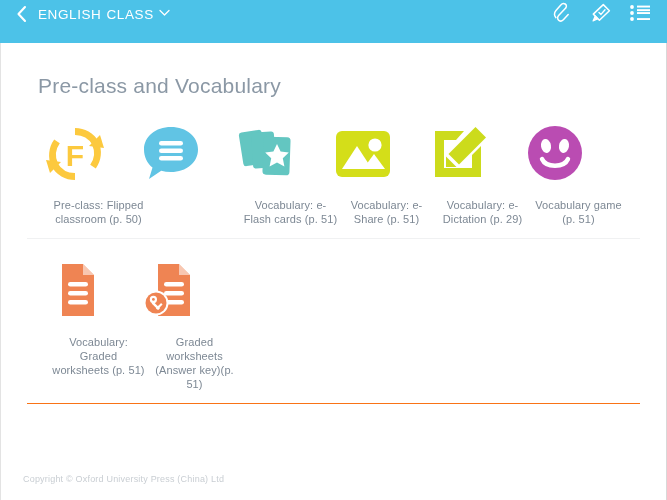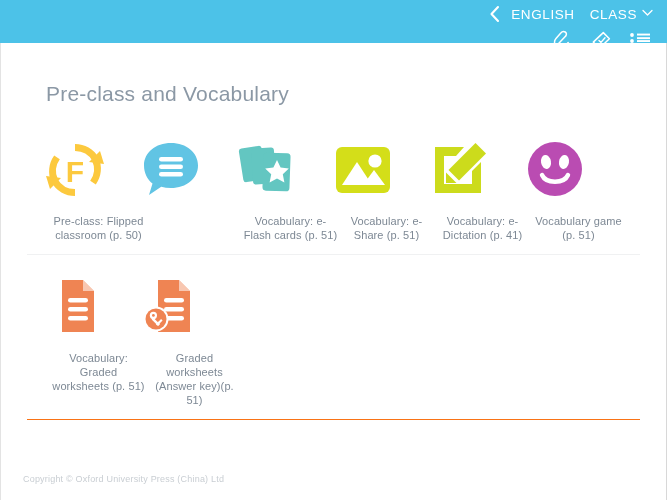--- a/index.html
+++ b/index.html
@@ -23,24 +23,23 @@
   }
 
   
   .topbar {
     position: absolute;
     left: 0; top: 0;
     width: 667px;
     height: 43px;
     background: #4cc2e8;
     display: flex;
-    align-items: flex-end;
+    align-items: flex-start;
     box-sizing: border-box;
     padding: 0 14px 8px 8px;
-    flex-direction: column;
   }
   .topbar-left {
     display: flex;
     align-items: center;
     gap: 0px;
   }
   .back-btn {
     width: 26px; height: 28px;
     display: flex; align-items: center; justify-content: center;
     cursor: pointer;
@@ -48,21 +47,21 @@
   .back-btn svg { display: block; }
   .crumb {
     color: #ffffff;
     font-size: 13.5px;
     letter-spacing: 0.6px;
     font-weight: 400;
     margin-left: 4px;
     white-space: nowrap;
     cursor: pointer;
   }
-  .crumb.class-crumb { margin-left: 15px; }
+  .crumb.class-crumb { margin-left: 5px; }
   .caret {
     display: inline-block;
     margin-left: 5px;
     position: relative;
     top: -2px;
   }
   .topbar-spacer { flex: 1 1 auto; }
   .topbar-right {
     display: flex;
     align-items: center;
@@ -81,21 +80,21 @@
     left: 0; top: 43px;
     width: 667px;
     height: 457px;
     background: #ffffff;
     border-left: 1px solid #e3e3e3;
     border-right: 1px solid #d8d8d8;
     box-sizing: border-box;
     overflow: hidden;
   }
   .page-title {
-    margin: 12px;
+    margin: 4px;
     padding: 27px 0 0 33px;
     font-size: 21px;
     font-weight: 400;
     color: #8b98a5;
     letter-spacing: 0.2px;
   }
 
   .grid-section {
     padding: 0 26px;
   }
@@ -275,21 +274,21 @@
         </div>
 
         <div class="tile">
           <div class="tile-icon">
             <svg width="66" height="64" viewBox="0 0 66 64">
               <path d="M9 9 H38 L30 18 H18 V46 H46 V33 L55 24 V55 H9 Z" fill="#ccdb1c"></path>
               <polygon fill="#ccdb1c" points="49.5,5 60,15.5 33,42.5 22.5,32"></polygon>
               <polygon fill="#ccdb1c" points="20,34.5 20,45 30.5,45"></polygon>
             </svg>
           </div>
-          <div class="tile-label">Vocabulary: e-Dictation (p. 41)</div>
+          <div class="tile-label">Vocabulary: e-Dictation (p. 29)</div>
         </div>
 
         <div class="tile">
           <div class="tile-icon">
             <svg width="66" height="64" viewBox="0 0 66 64">
               <circle cx="33" cy="31" r="27" fill="#ba4cb2"></circle>
               <ellipse cx="24" cy="24" rx="5" ry="7" fill="#ffffff" transform="rotate(-10 24 24)"></ellipse>
               <ellipse cx="42" cy="24" rx="5" ry="7" fill="#ffffff" transform="rotate(10 42 24)"></ellipse>
               <path d="M20 37 C24 46 42 46 46 37" fill="none" stroke="#ffffff" stroke-width="4.4" stroke-linecap="round"></path>
             </svg>

